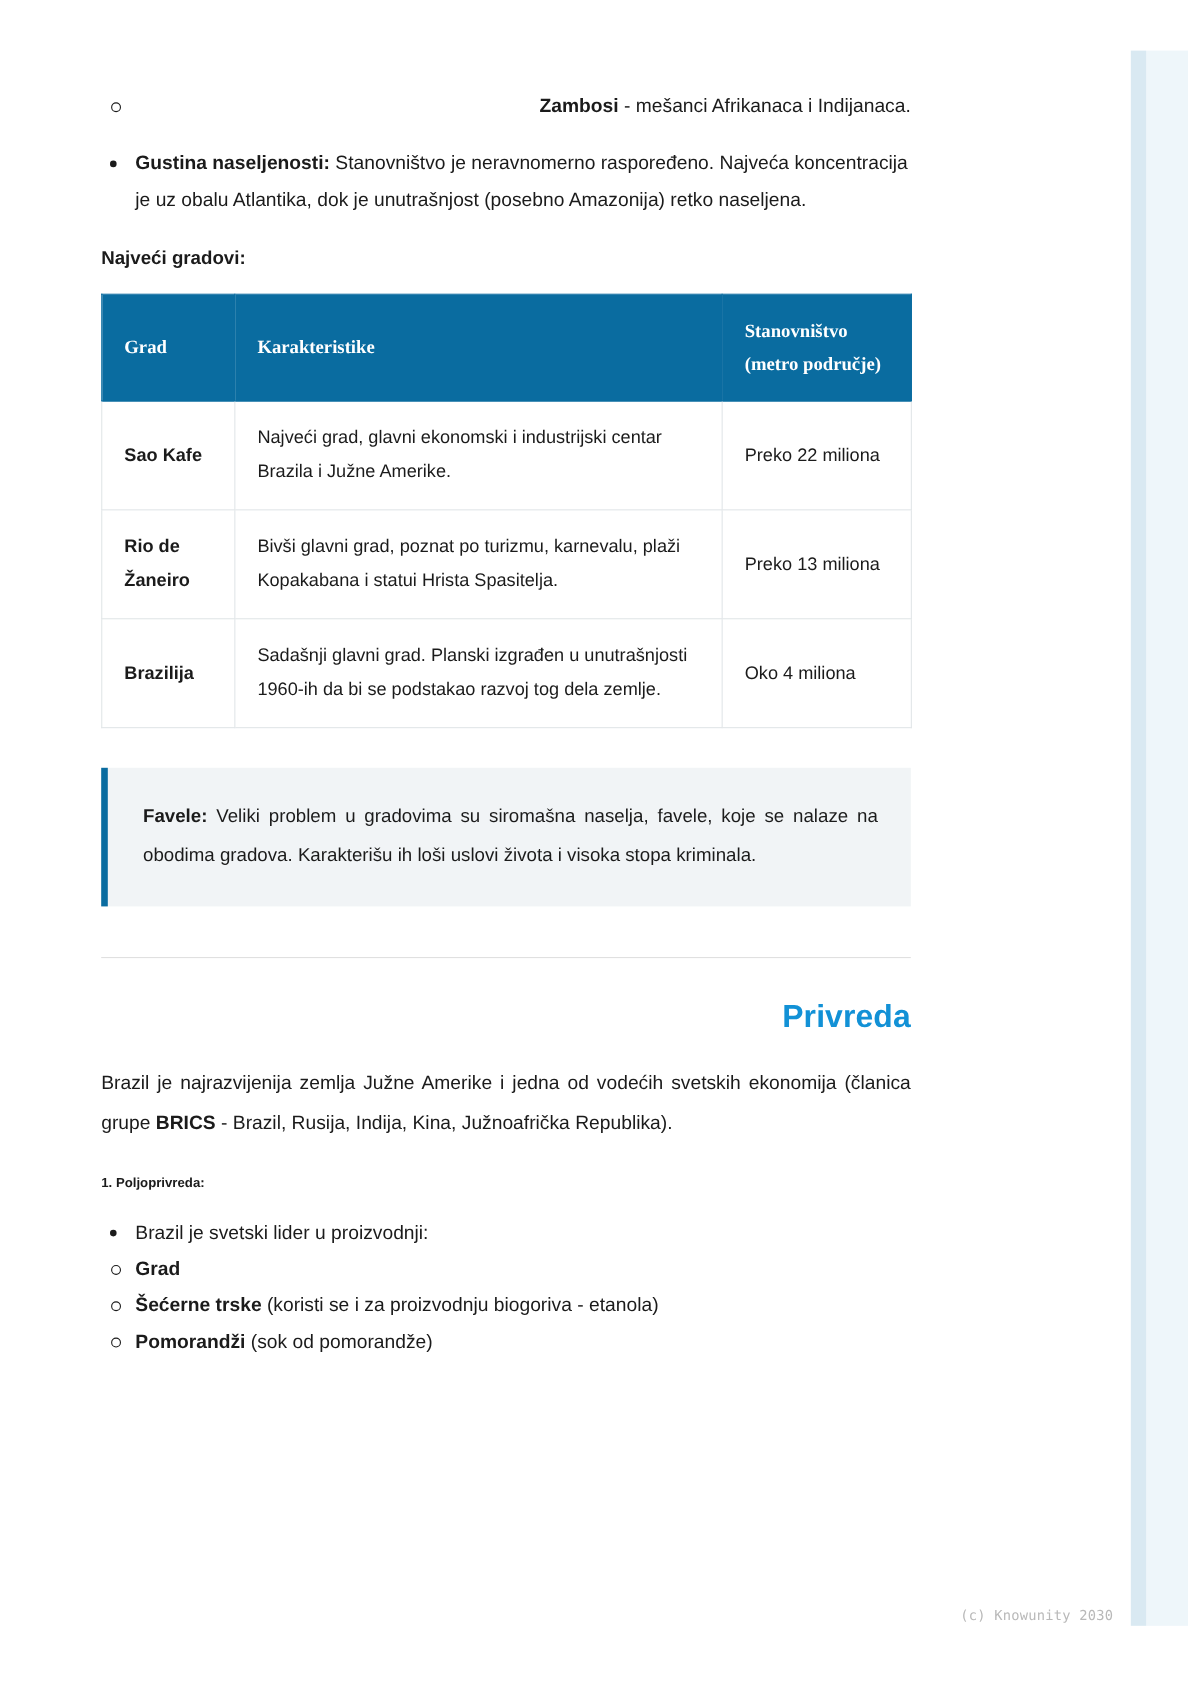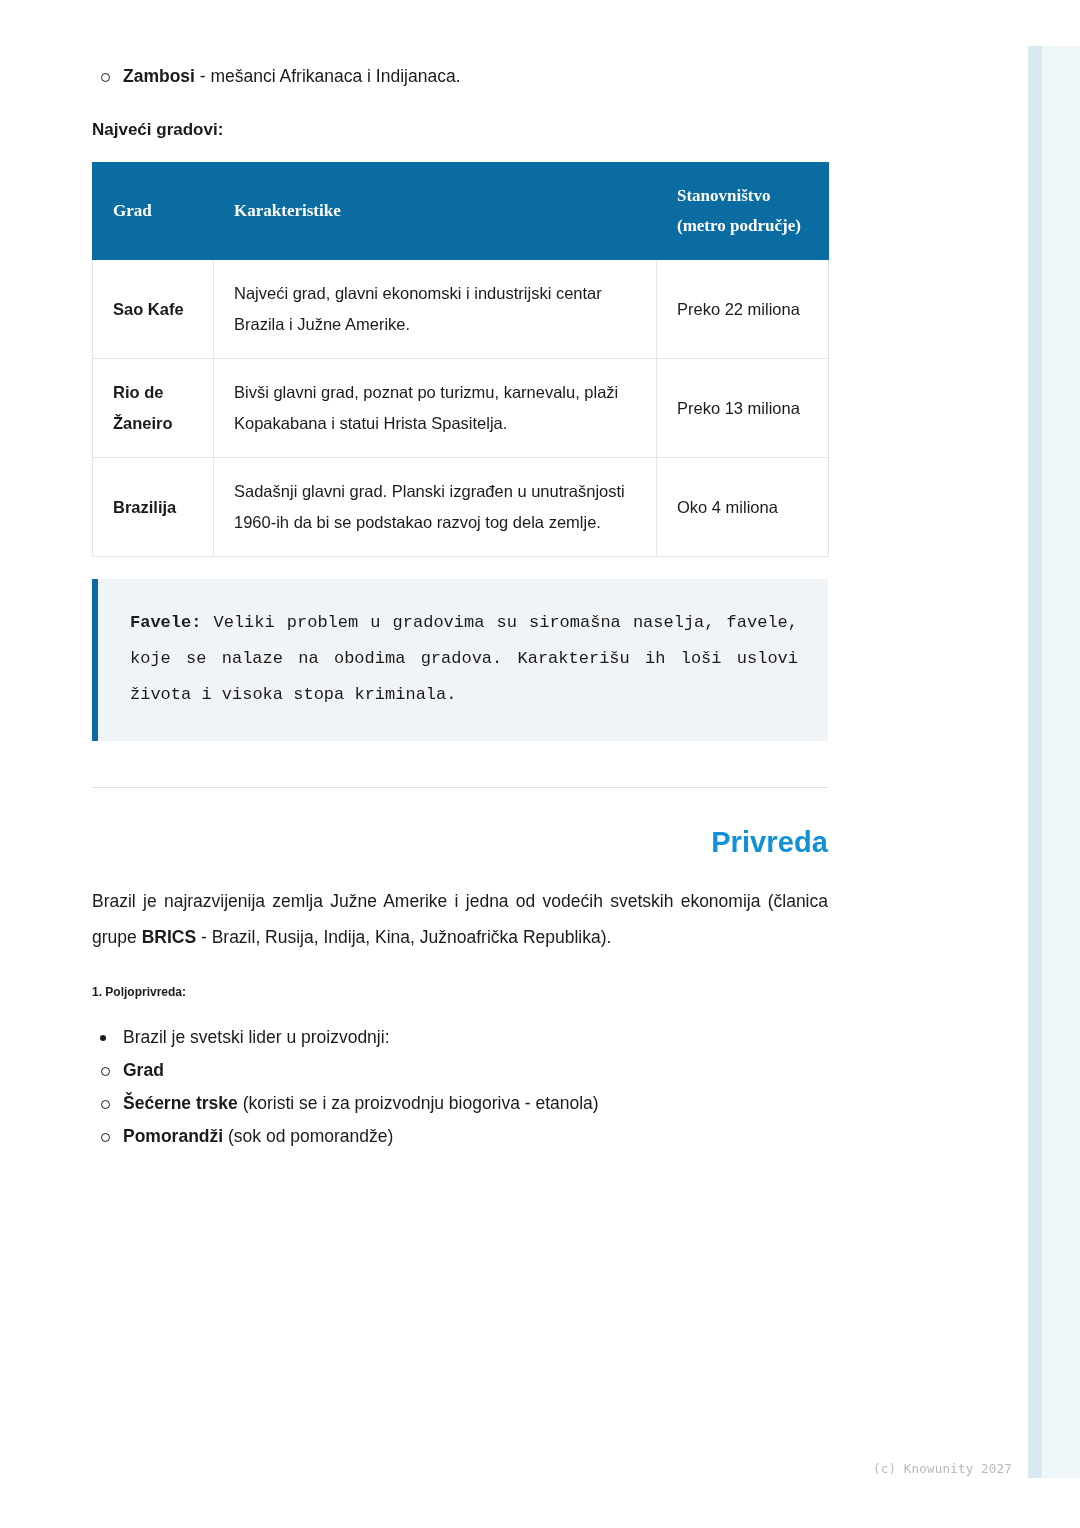--- a/index.html
+++ b/index.html
@@ -140,26 +140,25 @@
   table.cities td.city {
     font-weight: bold;
   }
   col.c1 { width: 121px; }
   col.c2 { width: 443px; }
   col.c3 { width: 172px; }
   .th-pop { line-height: 33px; }
 
   
   .callout {
-    margin-top: 22px;
+    margin-top: 36px;
     background: #f1f4f6;
     border-left: 6px solid #0a6ca0;
     padding: 26px 30px 28px 32px;
     width: 736px;
-    font-family: Liberation Mono, monospace;
   }
   .callout p {
     margin: 0;
     font-size: 17px;
     line-height: 36px;
     text-align: justify;
     color: #1b1b1b;
   }
 
   hr.rule {
@@ -203,26 +202,31 @@
 </head>
 <body>
 
 <div class="page">
 
   <div class="edge-strip-b"></div>
   <div class="edge-strip-a"></div>
 
   <div class="content">
 
-    <ul class="bullets sublist" style="margin-top:60px;">
+    <ul class="bullets sublist" style="margin-top:80px;text-align:right;">
       <li class="b2">
         <b>Zambosi</b><span> - mešanci Afrikanaca i Indijanaca.</span>
       </li>
     </ul>
 
+    <ul class="bullets" style="margin-top:19px;">
+      <li class="b1">
+        <b>Gustina naseljenosti:</b><span> Stanovništvo je neravnomerno raspoređeno. Najveća koncentracija je uz obalu Atlantika, dok je unutrašnjost (posebno Amazonija) retko naseljena.</span>
+      </li>
+    </ul>
 
     <div class="lead-label">Najveći gradovi:</div>
 
     <table class="cities">
       <colgroup>
           <col class="c1">
           <col class="c2">
           <col class="c3">
         </colgroup>
       <thead>
@@ -276,15 +280,15 @@
       <li class="b2">
         <b>Šećerne trske</b><span> (koristi se i za proizvodnju biogoriva - etanola)</span>
       </li>
       <li class="b2">
         <b>Pomorandži</b><span> (sok od pomorandže)</span>
       </li>
     </ul>
 
   </div>
 
-  <div class="watermark">(c) Knowunity 2027</div>
+  <div class="watermark">(c) Knowunity 2030</div>
 
 </div>
 
 </body></html>

